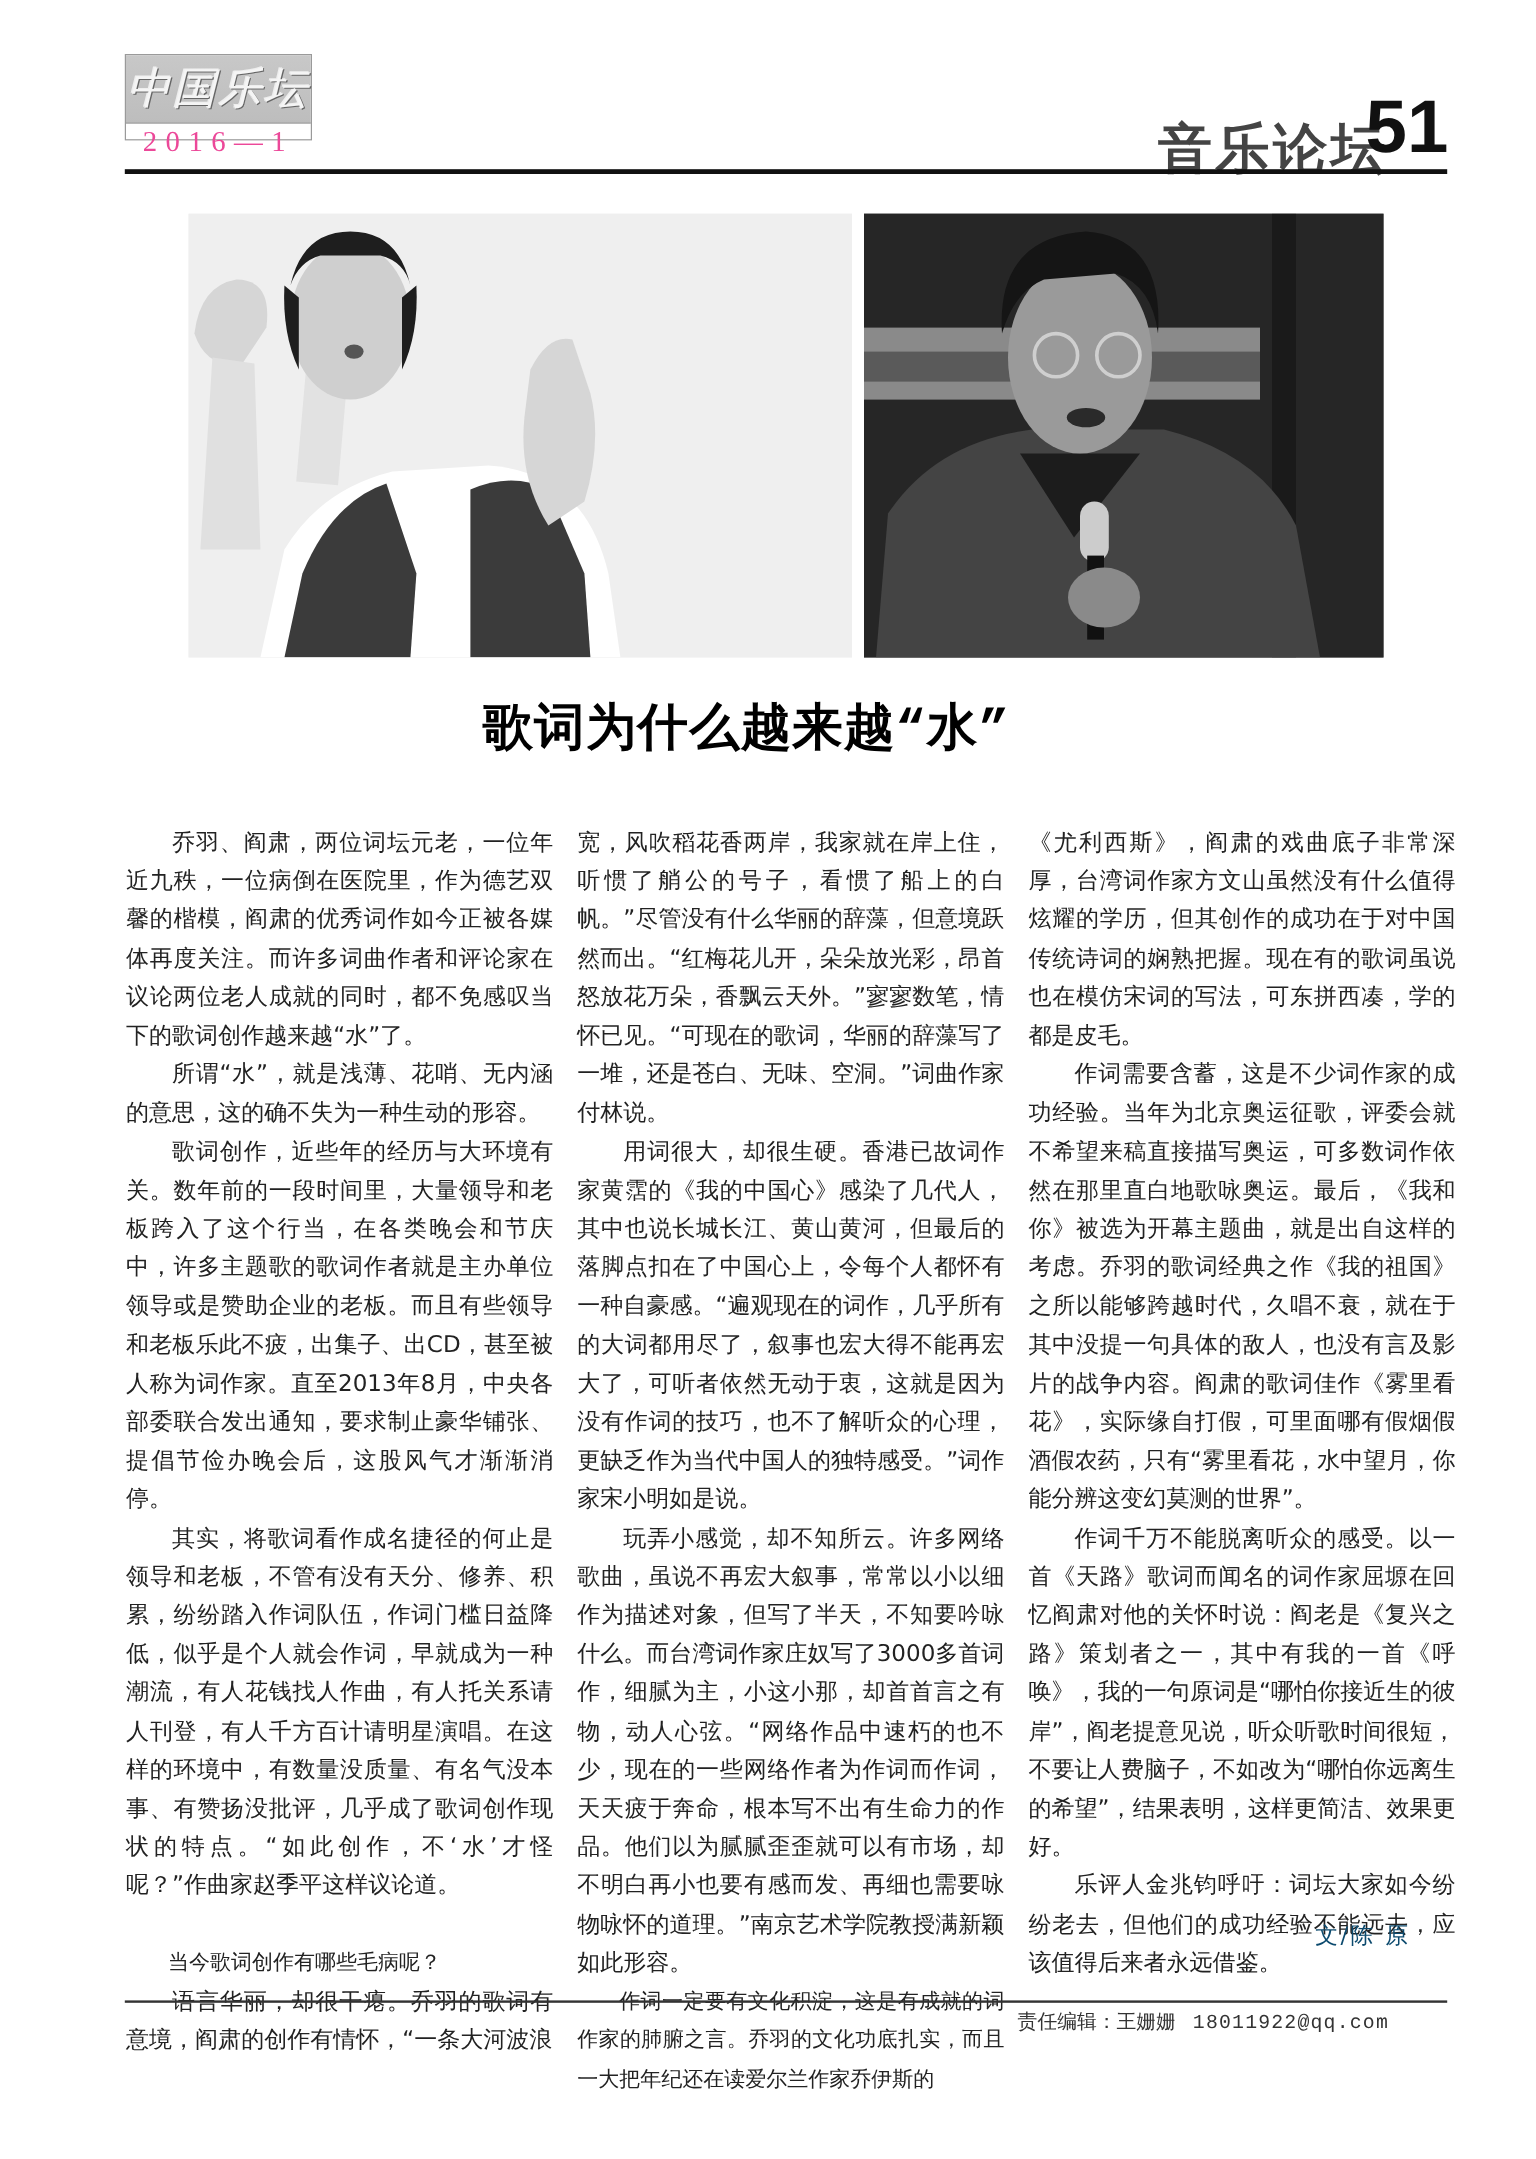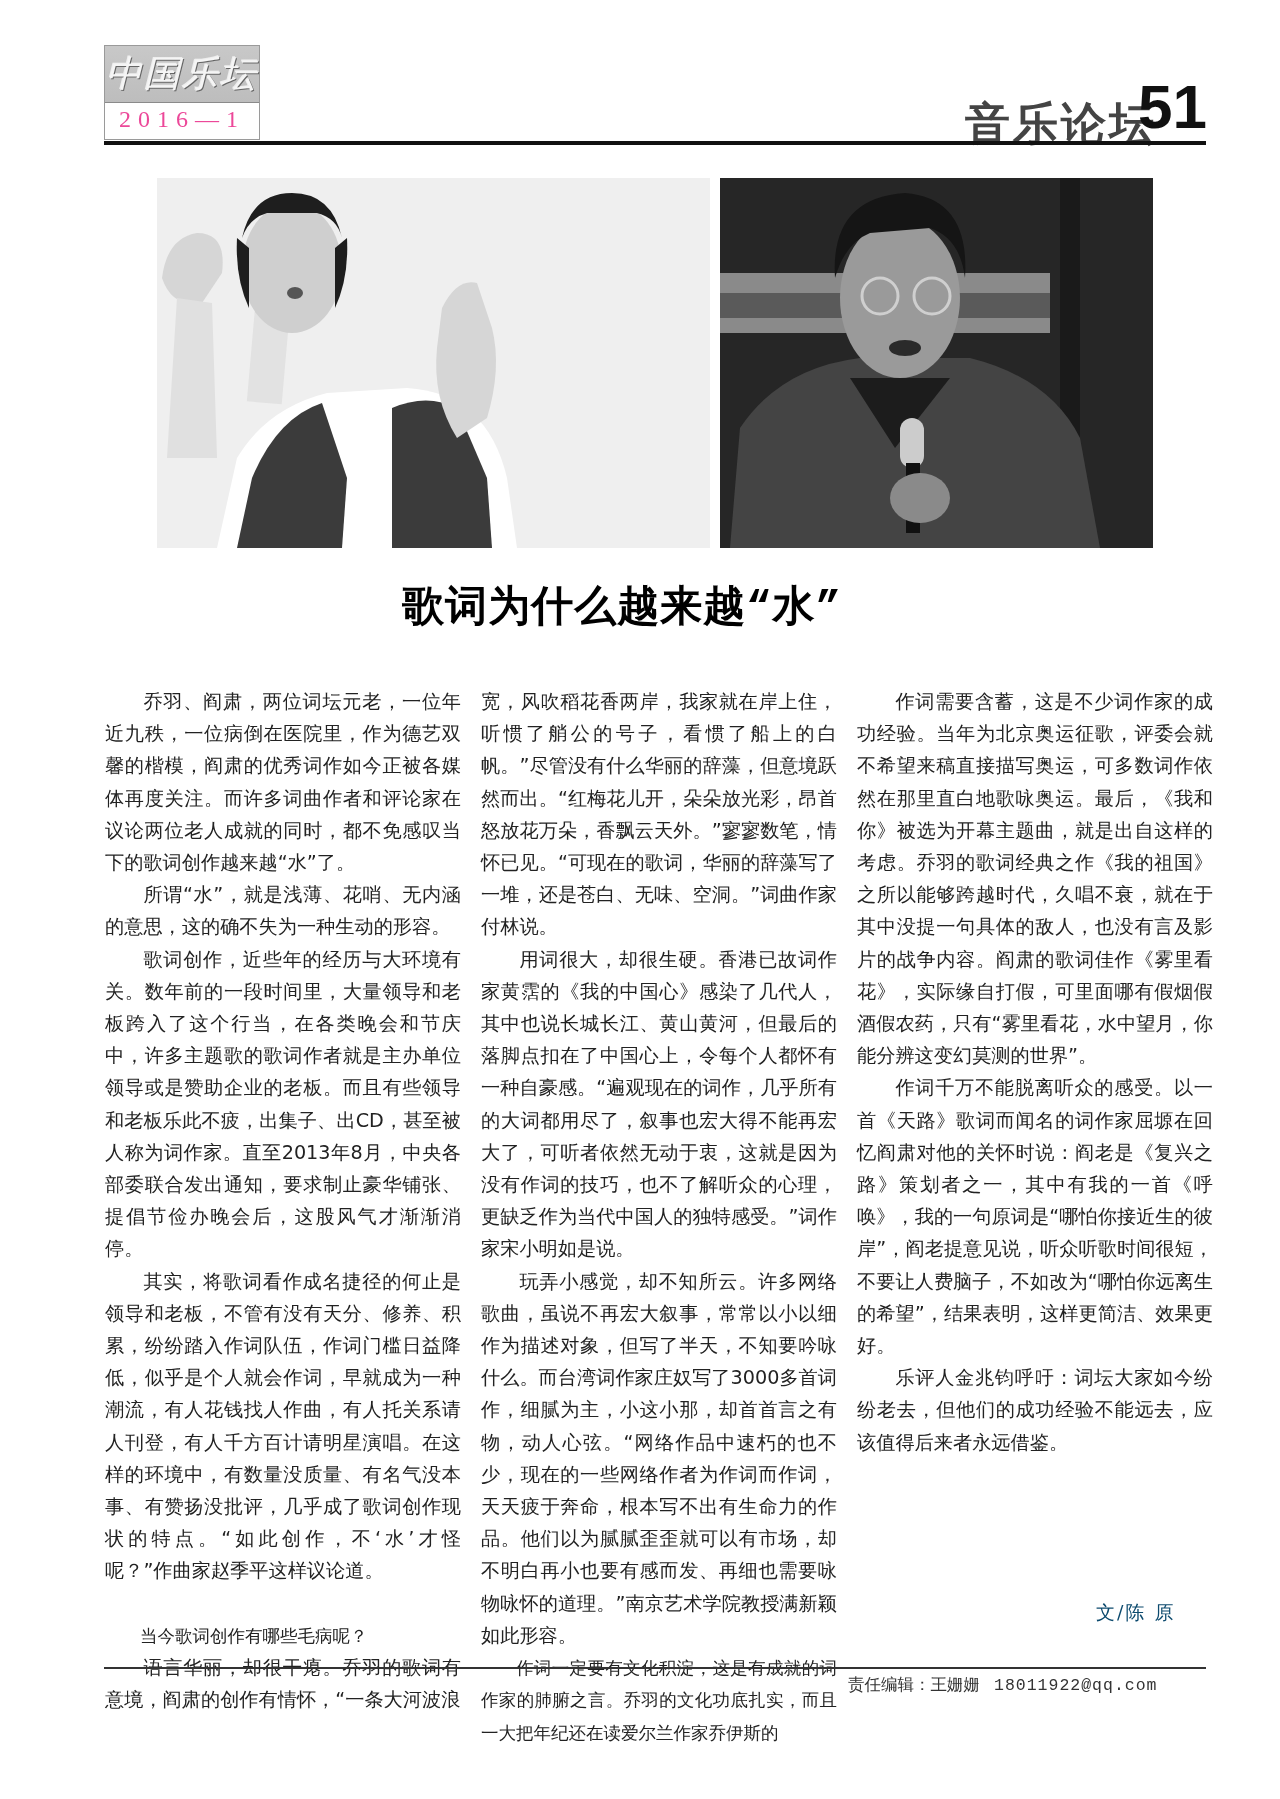--- a/index.html
+++ b/index.html
@@ -1,20 +1,20 @@
 <!DOCTYPE html>
 <html><head>
 <meta charset="utf-8">
 <style>
   * { margin: 0; padding: 0; box-sizing: border-box; }
   html, body { width: 1280px; height: 1799px; background: #ffffff; overflow: hidden; }
   body { position: relative; font-family: "DejaVu Sans", "Liberation Sans", sans-serif; color: #1a1a1a; }
 
   
-  .masthead { position: absolute; left: 104px; top: 45px; width: 156px; height: 95px; border: 1px solid #9a9a9a; background: #fff; }
+  .masthead { position: absolute; left: 104px; top: 45px; width: 156px; height: 72px; border: 1px solid #9a9a9a; background: #fff; }
   .masthead-logo { height: 57px; background: linear-gradient(#c8c8c8, #bdbdbd); border-bottom: 1px solid #8a8a8a; display: flex; align-items: center; justify-content: center; }
   .masthead-logo span { font-family: "DejaVu Serif", serif; font-size: 36px; font-style: italic; color: #f5f5f5; letter-spacing: 2px; text-shadow: 1px 1px 0 #666, -1px -1px 0 #eee; }
   .masthead-issue { height: 33px; display: flex; align-items: center; justify-content: center; font-family: "Liberation Serif", serif; font-size: 24px; letter-spacing: 7px; color: #ec4899; }
   .section-title { position: absolute; left: 965px; top: 94px; font-size: 45px; color: #444; letter-spacing: 3px; font-family: "DejaVu Sans", sans-serif; font-weight: 700; }
   .page-number { position: absolute; left: 1138px; top: 76px; font-family: "Liberation Sans", sans-serif; font-size: 62px; font-weight: bold; color: #111; line-height: 1; }
   .top-rule { position: absolute; left: 104px; top: 141px; width: 1102px; height: 4px; background: #111; }
 
   
   .photo { position: absolute; overflow: hidden; }
   .photo-left { left: 157px; top: 178px; width: 553px; height: 370px; background: #f1f1f1; }
@@ -102,20 +102,21 @@
 </div>
 
 <div class="col col-2">
   <p class="noindent">宽，风吹稻花香两岸，我家就在岸上住，听惯了艄公的号子，看惯了船上的白帆。”尽管没有什么华丽的辞藻，但意境跃然而出。“红梅花儿开，朵朵放光彩，昂首怒放花万朵，香飘云天外。”寥寥数笔，情怀已见。“可现在的歌词，华丽的辞藻写了一堆，还是苍白、无味、空洞。”词曲作家付林说。</p>
   <p>用词很大，却很生硬。香港已故词作家黄霑的《我的中国心》感染了几代人，其中也说长城长江、黄山黄河，但最后的落脚点扣在了中国心上，令每个人都怀有一种自豪感。“遍观现在的词作，几乎所有的大词都用尽了，叙事也宏大得不能再宏大了，可听者依然无动于衷，这就是因为没有作词的技巧，也不了解听众的心理，更缺乏作为当代中国人的独特感受。”词作家宋小明如是说。</p>
   <p>玩弄小感觉，却不知所云。许多网络歌曲，虽说不再宏大叙事，常常以小以细作为描述对象，但写了半天，不知要吟咏什么。而台湾词作家庄奴写了3000多首词作，细腻为主，小这小那，却首首言之有物，动人心弦。“网络作品中速朽的也不少，现在的一些网络作者为作词而作词，天天疲于奔命，根本写不出有生命力的作品。他们以为腻腻歪歪就可以有市场，却不明白再小也要有感而发、再细也需要咏物咏怀的道理。”南京艺术学院教授满新颖如此形容。</p>
   <p class="serif">作词一定要有文化积淀，这是有成就的词作家的肺腑之言。乔羽的文化功底扎实，而且一大把年纪还在读爱尔兰作家乔伊斯的</p>
 </div>
 
 <div class="col col-3">
+  <p class="noindent">《尤利西斯》，阎肃的戏曲底子非常深厚，台湾词作家方文山虽然没有什么值得炫耀的学历，但其创作的成功在于对中国传统诗词的娴熟把握。现在有的歌词虽说也在模仿宋词的写法，可东拼西凑，学的都是皮毛。</p>
   <p>作词需要含蓄，这是不少词作家的成功经验。当年为北京奥运征歌，评委会就不希望来稿直接描写奥运，可多数词作依然在那里直白地歌咏奥运。最后，《我和你》被选为开幕主题曲，就是出自这样的考虑。乔羽的歌词经典之作《我的祖国》之所以能够跨越时代，久唱不衰，就在于其中没提一句具体的敌人，也没有言及影片的战争内容。阎肃的歌词佳作《雾里看花》，实际缘自打假，可里面哪有假烟假酒假农药，只有“雾里看花，水中望月，你能分辨这变幻莫测的世界”。</p>
   <p>作词千万不能脱离听众的感受。以一首《天路》歌词而闻名的词作家屈塬在回忆阎肃对他的关怀时说：阎老是《复兴之路》策划者之一，其中有我的一首《呼唤》，我的一句原词是“哪怕你接近生的彼岸”，阎老提意见说，听众听歌时间很短，不要让人费脑子，不如改为“哪怕你远离生的希望”，结果表明，这样更简洁、效果更好。</p>
   <p>乐评人金兆钧呼吁：词坛大家如今纷纷老去，但他们的成功经验不能远去，应该值得后来者永远借鉴。</p>
 </div>
 
 <div class="byline">文/陈 原</div>
 
 <div class="bottom-rule"></div>
 <div class="footer-editor">
   <span>责任编辑：王姗姗</span><span class="footer-email">18011922@qq.com</span>

